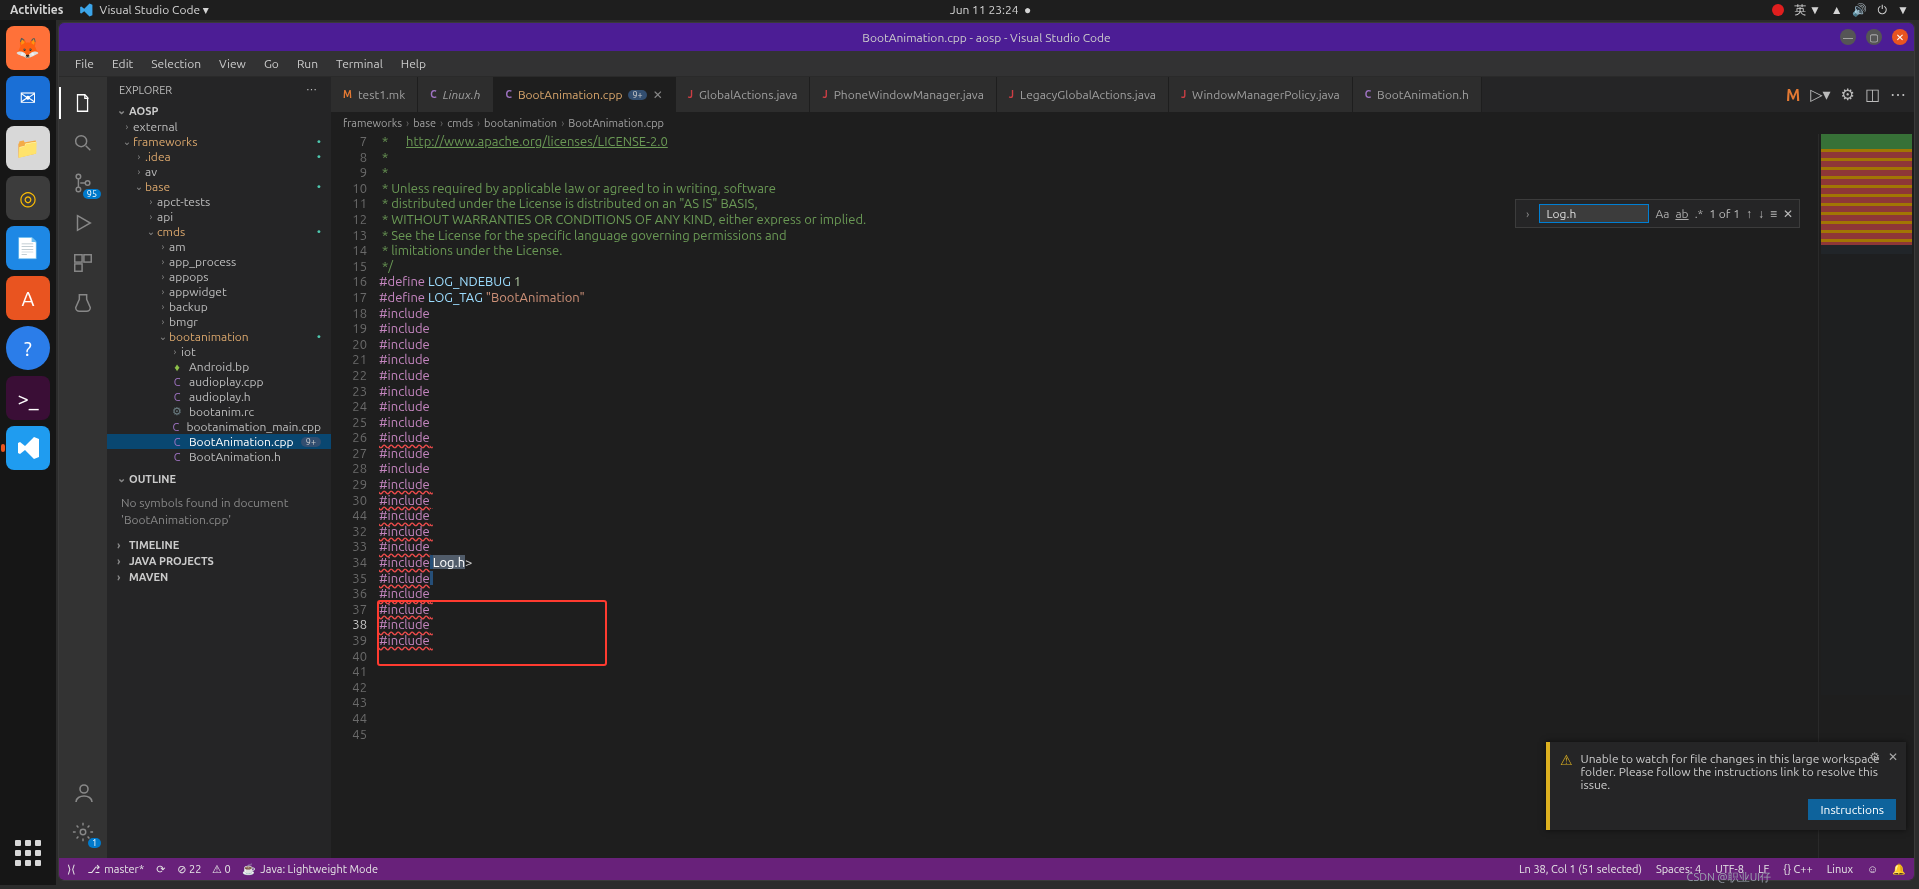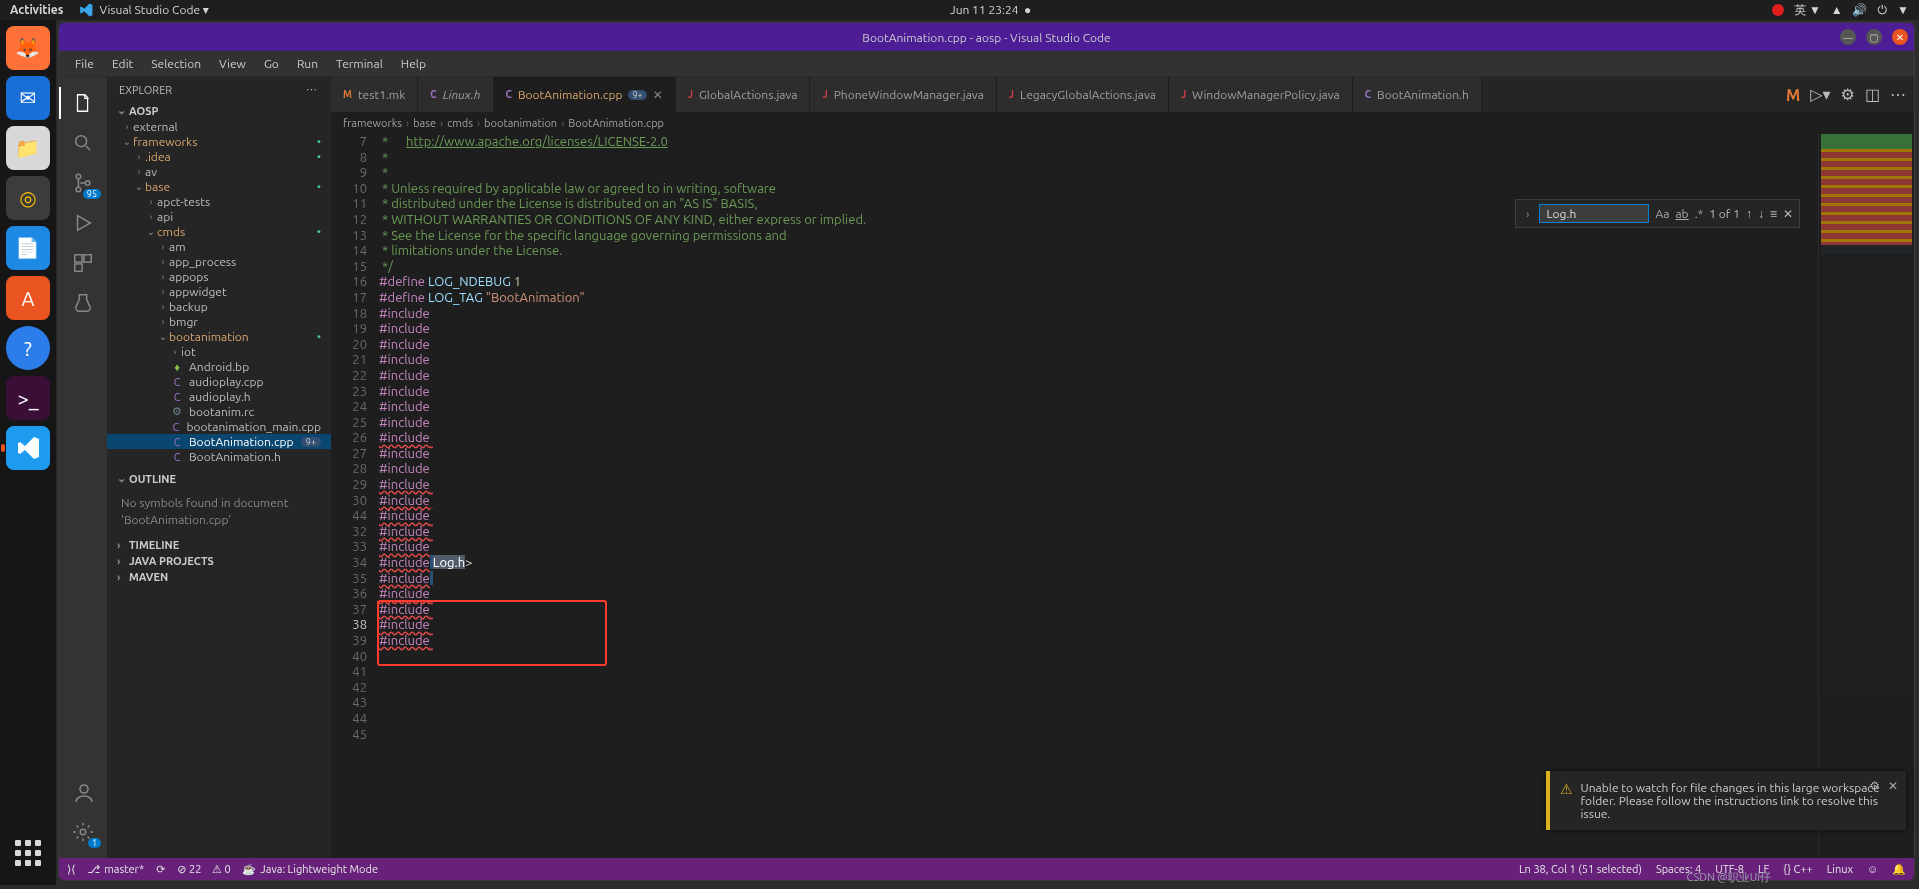--- a/index.html
+++ b/index.html
@@ -670,20 +670,23 @@
 
         <div class="notification">
           <div class="nicons">
             <span>⚙</span>
             <span>✕</span>
           </div>
           <div class="nhead">
               <span class="warn">⚠</span>
               <span>Unable to watch for file changes in this large workspace folder. Please follow the instructions link to resolve this issue.</span>
             </div>
+          <div class="nacts">
+              <button>Instructions</button>
+            </div>
         </div>
       </div>
     </div>
 
     <div class="statusbar">
       <span class="sitem">⟩⟨</span>
       <span class="sitem">⎇ <span>master*</span></span>
       <span class="sitem">⟳</span>
       <span class="sitem"><span>⊘ 22</span>&nbsp;<span>⚠ 0</span></span>
       <span class="sitem">☕ <span>Java: Lightweight Mode</span></span>

